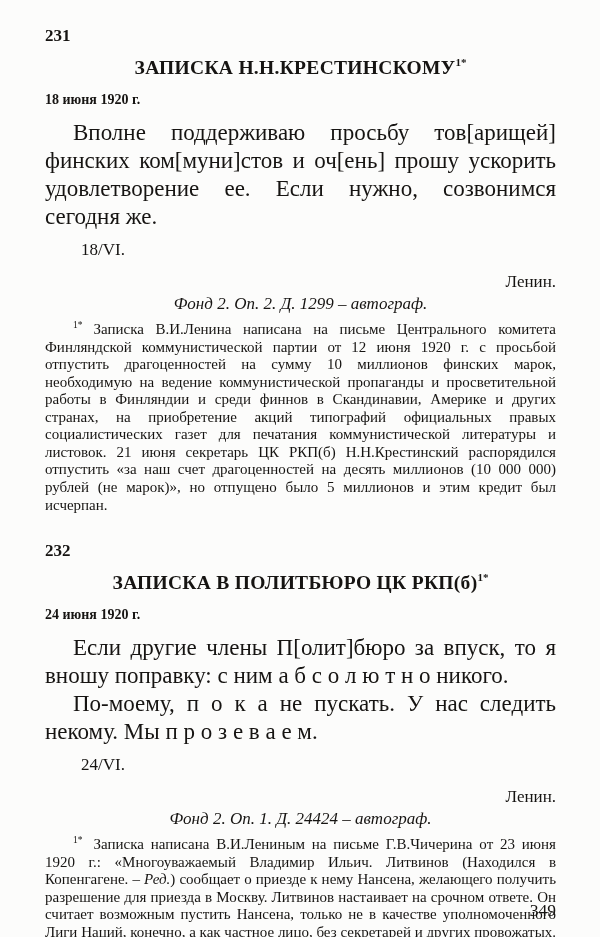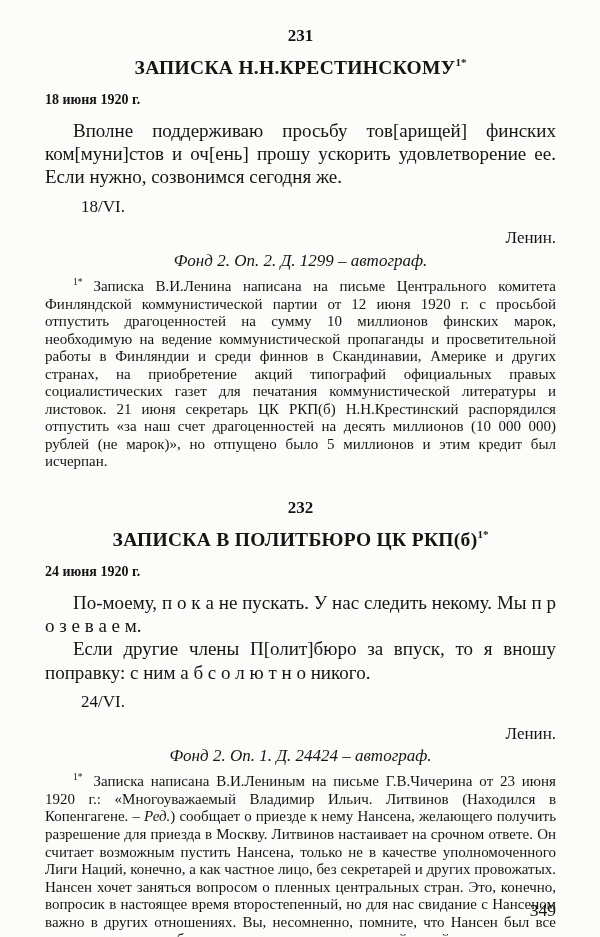--- a/index.html
+++ b/index.html
@@ -9,21 +9,21 @@
     background: #fcfcfb;
     color: #161412;
     font-family: "Liberation Serif", serif;
     position: relative;
     overflow: hidden;
   }
   .page {
     padding: 26px 44px 0 45px;
   }
   .doc-number {
-    text-align: center;
+    text-align: left;
     font-weight: bold;
     font-size: 17px;
     margin: 0 0 10px 0;
   }
   .doc-title {
     text-align: center;
     font-weight: bold;
     font-size: 19.5px;
     margin: 0 0 13px 0;
     letter-spacing: 0.3px;
@@ -31,21 +31,21 @@
   .doc-title sup {
     font-size: 11px;
     letter-spacing: 0;
   }
   .doc-date {
     font-size: 14px;
     margin: 0 0 11px 0;
     font-weight: bold;
   }
   .body-text {
-    font-size: 19px;
+    font-size: 23px;
     line-height: 1.23;
     text-align: justify;
     margin: 0;
     text-indent: 28px;
   }
   .date-line {
     text-align: left;
     text-indent: 28px;
     font-size: 17px;
     line-height: 1.23;
@@ -98,22 +98,22 @@
     <p class="date-line">18/VI.</p>
     <div class="signature">Ленин.</div>
     <div class="source">Фонд 2. Оп. 2. Д. 1299 – автограф.</div>
     <p class="footnote"><sup>1*</sup><span>Записка В.И.Ленина написана на письме Центрального комитета Финляндской коммунистической партии от 12 июня 1920 г. с просьбой отпустить драгоценностей на сумму 10 миллионов финских марок, необходимую на ведение коммунистической пропаганды и просветительной работы в Финляндии и среди финнов в Скандинавии, Америке и других странах, на приобретение акций типографий официальных правых социалистических газет для печатания коммунистической литературы и листовок. 21 июня секретарь ЦК РКП(б) Н.Н.Крестинский распорядился отпустить «за наш счет драгоценностей на десять миллионов (10 000 000) рублей (не марок)», но отпущено было 5 миллионов и этим кредит был исчерпан.</span></p>
   </section>
 
   <section class="doc-section-232">
     <div class="doc-number">232</div>
     <h1 class="doc-title"><span>ЗАПИСКА В ПОЛИТБЮРО ЦК РКП(б)</span><sup>1*</sup></h1>
     <div class="doc-date">24 июня 1920 г.</div>
+    <p class="body-text">Если другие члены П[олит]бюро за впуск, то я вношу поправку: с ним  а б с о л ю т н о  никого.</p>
     <p class="body-text">По-моему, п о к а  не пускать. У нас следить некому. Мы  п р о з е в а е м.</p>
-    <p class="body-text">Если другие члены П[олит]бюро за впуск, то я вношу поправку: с ним  а б с о л ю т н о  никого.</p>
     <p class="date-line">24/VI.</p>
     <div class="signature">Ленин.</div>
     <div class="source">Фонд 2. Оп. 1. Д. 24424 – автограф.</div>
     <p class="footnote"><sup>1*</sup><span>Записка написана В.И.Лениным на письме Г.В.Чичерина от 23 июня 1920 г.: «Многоуважаемый Владимир Ильич. Литвинов (Находился в Копенгагене. – </span><i>Ред.</i><span>) сообщает о приезде к нему Нансена, желающего получить разрешение для приезда в Москву. Литвинов настаивает на срочном ответе. Он считает возможным пустить Нансена, только не в качестве уполномоченного Лиги Наций, конечно, а как частное лицо, без секретарей и других провожатых. Нансен хочет заняться вопросом о пленных центральных стран. Это, конечно, вопросик в настоящее время второстепенный, но для нас свидание с Нансеном важно в других отношениях. Вы, несомненно, помните, что Нансен был все время одним из наиболее выдающихся представителей левой интеллигенции, настаивающей на примирении с Советской Россией. Роль таких радикальных интеллигентов, конечно, несколько сложная, и Нансена</span></p>
   </section>
 
   <div class="page-number">349</div>
 </div>
 
 </body></html>

